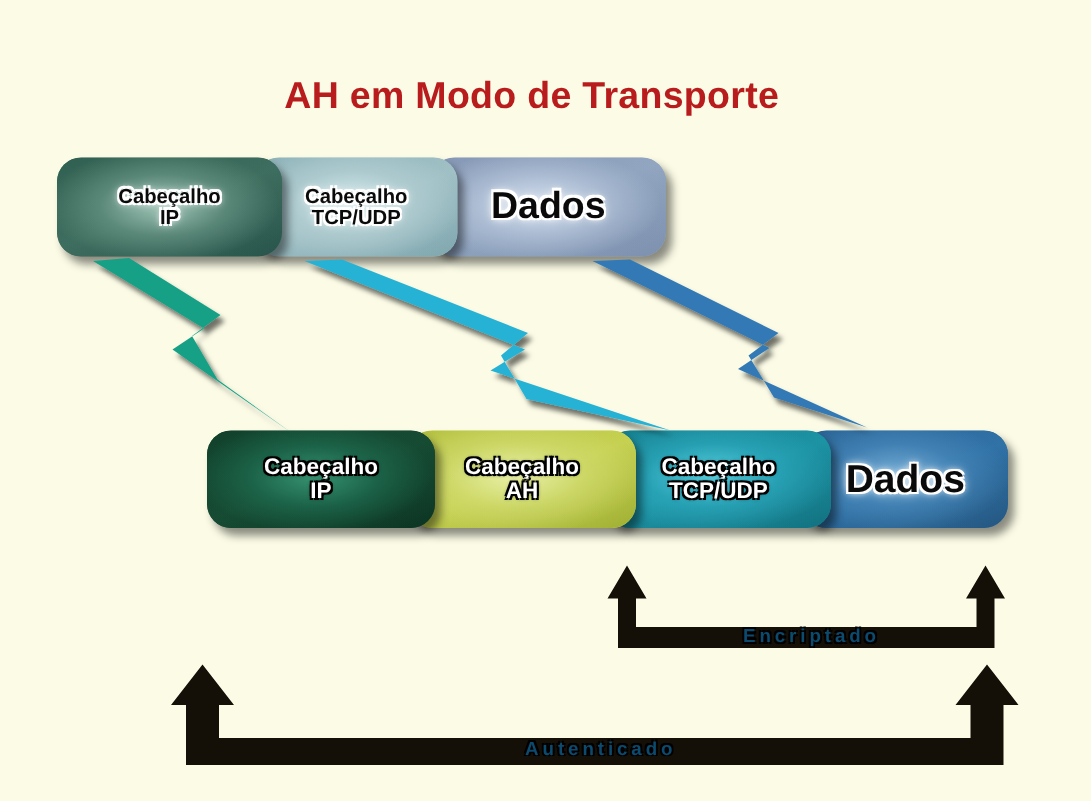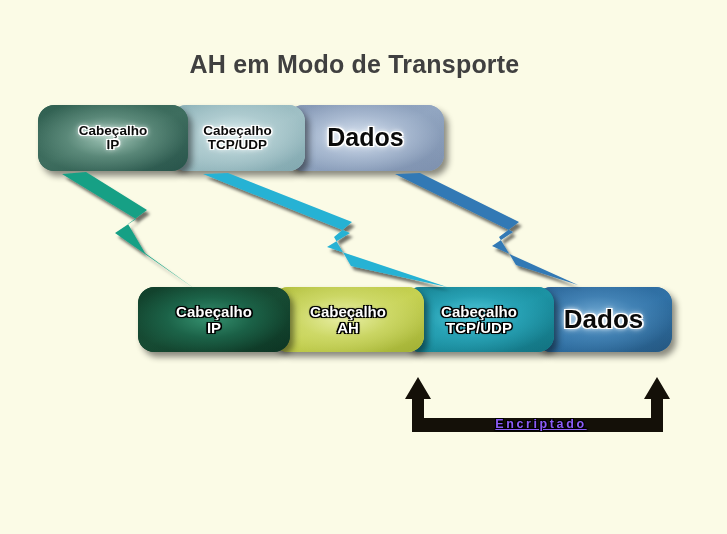--- a/index.html
+++ b/index.html
@@ -20,21 +20,21 @@
 
   
   #title {
     position: absolute;
     left: 0;
     top: 50px;
     width: 709px;
     text-align: center;
     font-size: 25px;
     font-weight: bold;
-    color: #404040;
+    color: #b91c1c;
     letter-spacing: 0.2px;
     font-family: "Liberation Sans", sans-serif;
   }
 
   
   .packet { position: absolute; }
 
   .seg {
     position: absolute;
     border-radius: 16px;
@@ -95,27 +95,26 @@
     z-index: 5;
   }
 
   
   .bracket { position: absolute; z-index: 6; }
   .bracket svg { display: block; }
   .bracket-label {
     position: absolute;
     width: 100%;
     text-align: center;
-    color: #8b5cf6;
+    color: #0c4a6e;
     font-weight: bold;
     letter-spacing: 2.6px;
     text-shadow:
       -1.2px -1.2px 0 #000, 1.2px -1.2px 0 #000,
       -1.2px 1.2px 0 #000, 1.2px 1.2px 0 #000;
-    text-decoration: underline;
   }
 </style>
 </head>
 <body>
 
 <div id="stage">
 
   <div id="title">AH em Modo de Transporte</div>
 
   <div class="packet">
@@ -194,14 +193,20 @@
     <polygon filter="url(#ashadow)" fill="#3179b5" points="420,173 519,222 499,237 516,265 578,285 492,246 513,232 395,174"></polygon>
   </svg>
 
   <div class="bracket" style="left:393px; top:373px; width:296px; height:62px;">
     <svg width="296" height="62" viewBox="0 0 296 62">
       <path fill="#141008" d="M 12,26 L 25,4 L 38,26 L 31,26 L 31,45 L 258,45 L 258,26 L 251,26 L 264,4 L 277,26 L 270,26 L 270,59 L 19,59 L 19,26 Z"></path>
     </svg>
     <div class="bracket-label" style="top:44px; left:0; font-size:12.5px;">Encriptado</div>
   </div>
 
+  <div class="bracket" style="left:108px; top:438px; width:585px; height:80px;">
+    <svg width="585" height="80" viewBox="0 0 585 80">
+      <path fill="#141008" d="M 6,32 L 27,5 L 48,32 L 38,32 L 38,54 L 539,54 L 539,32 L 529,32 L 550,5 L 571,32 L 561,32 L 561,72 L 16,72 L 16,32 Z"></path>
+    </svg>
+    <div class="bracket-label" style="top:54px; left:0; font-size:12.5px;">Autenticado</div>
+  </div>
 
 </div>
 
 </body></html>

